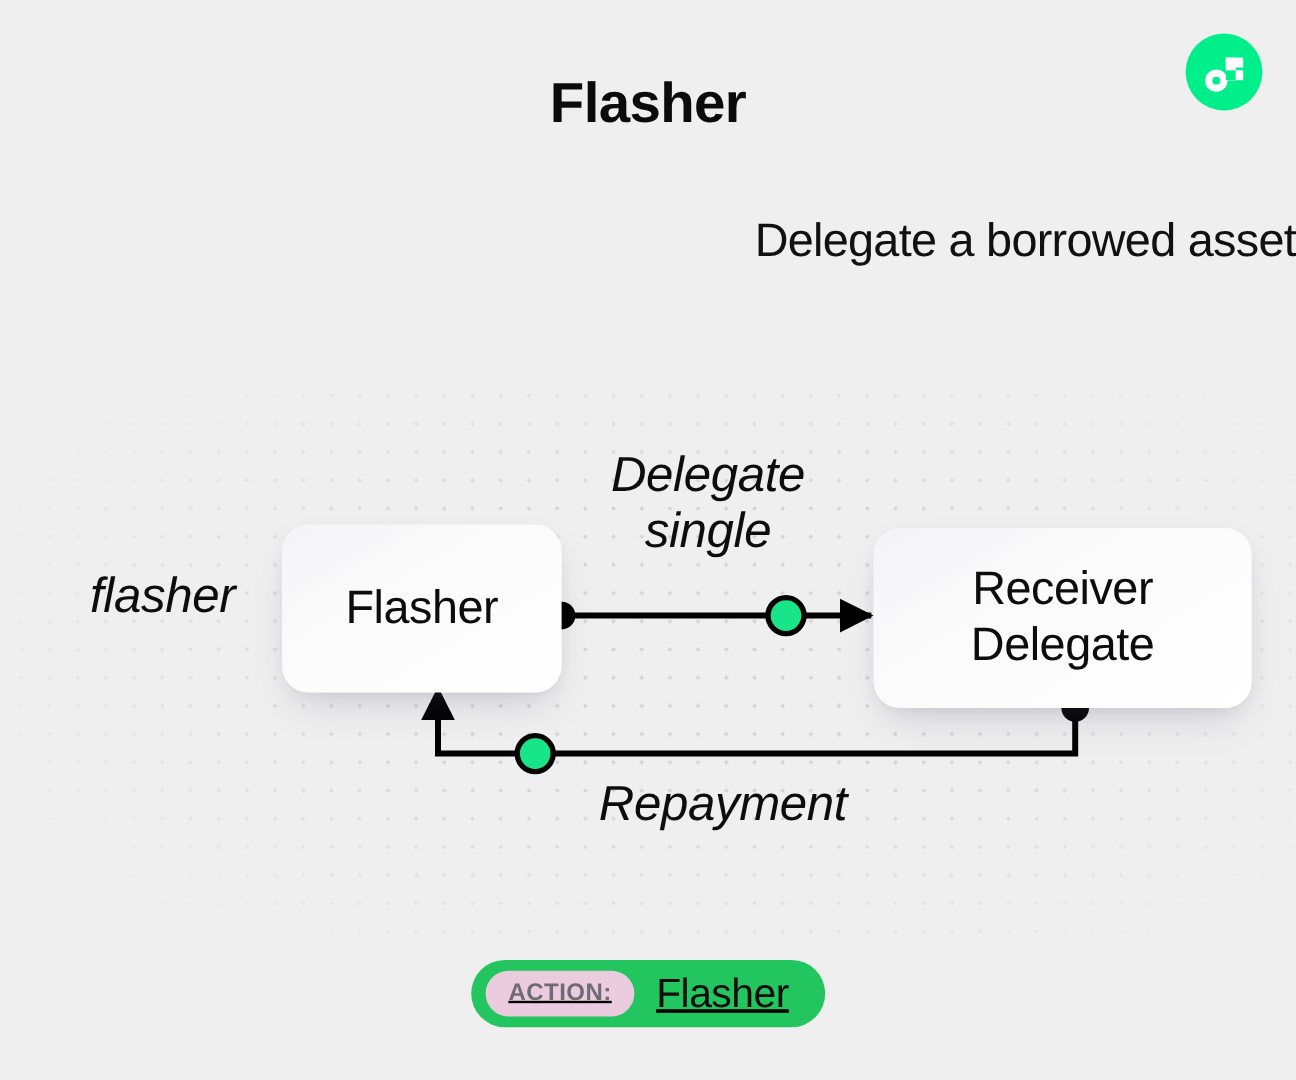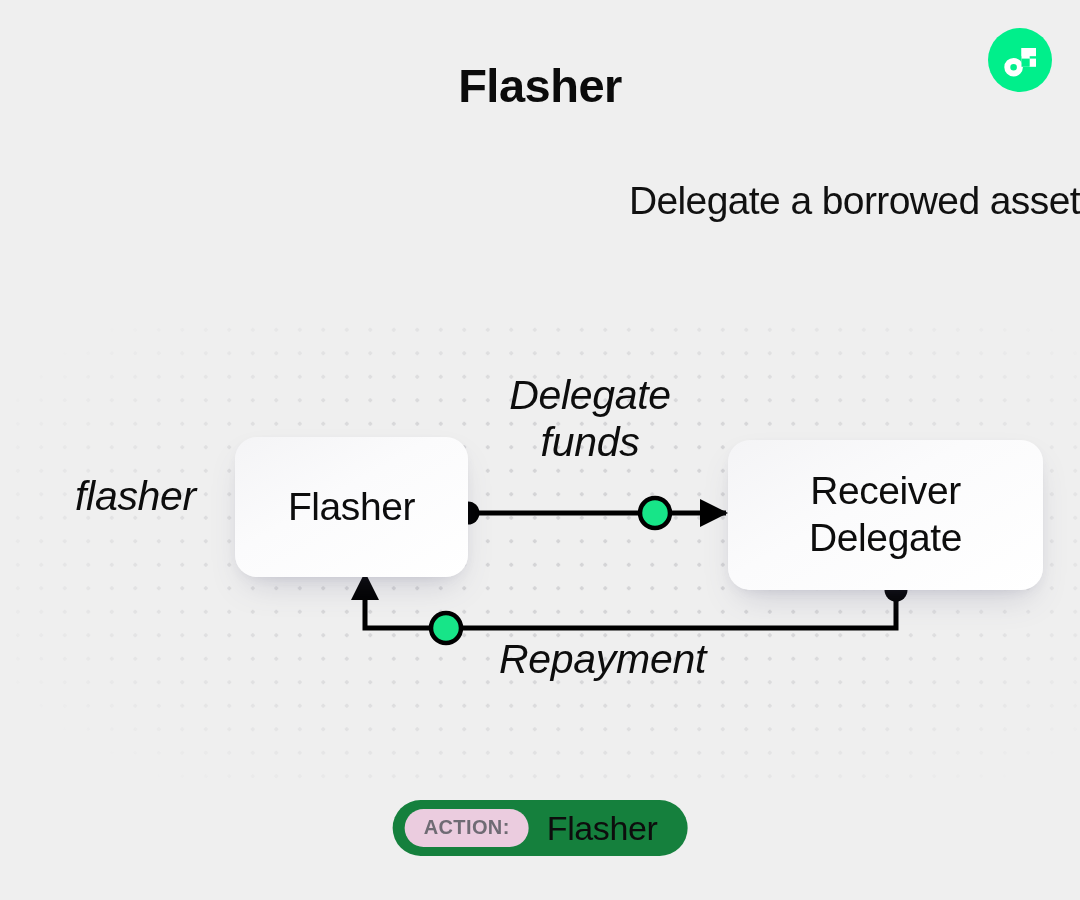--- a/index.html
+++ b/index.html
@@ -132,38 +132,39 @@
     top: 163px;
     width: 195px;
   }
   #label-delegate-funds {
     left: 480px;
     top: 62px;
     width: 220px;
   }
   #label-repayment {
     left: 470px;
-    top: 326px;
+    top: 336px;
     width: 265px;
   }
   .edge-label .lbl-line { display: block; }
 
   
   #action-badge {
     position: absolute;
     left: 50%;
     transform: translateX(-50%);
     top: 800px;
     height: 56px;
-    background: #15803d;
+    background: #22c55e;
     border-radius: 28px;
     display: flex;
     align-items: center;
     padding: 0 26px 0 12px;
     gap: 18px;
+    text-decoration: underline;
   }
   #action-badge-key {
     background: #ebccdf;
     border-radius: 20px;
     padding: 7px 19px 8px;
     font-size: 20px;
     font-weight: bold;
     color: #6f6b74;
     letter-spacing: 0.4px;
   }
@@ -241,21 +242,21 @@
       <span class="node-line">Delegate</span>
     </span>
   </div>
 
   <div class="edge-label" id="label-call-flasher">
     <span class="lbl-line">flasher</span>
   </div>
 
   <div class="edge-label" id="label-delegate-funds">
     <span class="lbl-line">Delegate</span>
-    <span class="lbl-line">funds</span>
+    <span class="lbl-line">single</span>
   </div>
 
   <div class="edge-label" id="label-repayment">Repayment</div>
 
 </div>
 
 <div id="action-badge">
   <span id="action-badge-key">ACTION:</span>
   <span id="action-badge-value">Flasher</span>
 </div>

